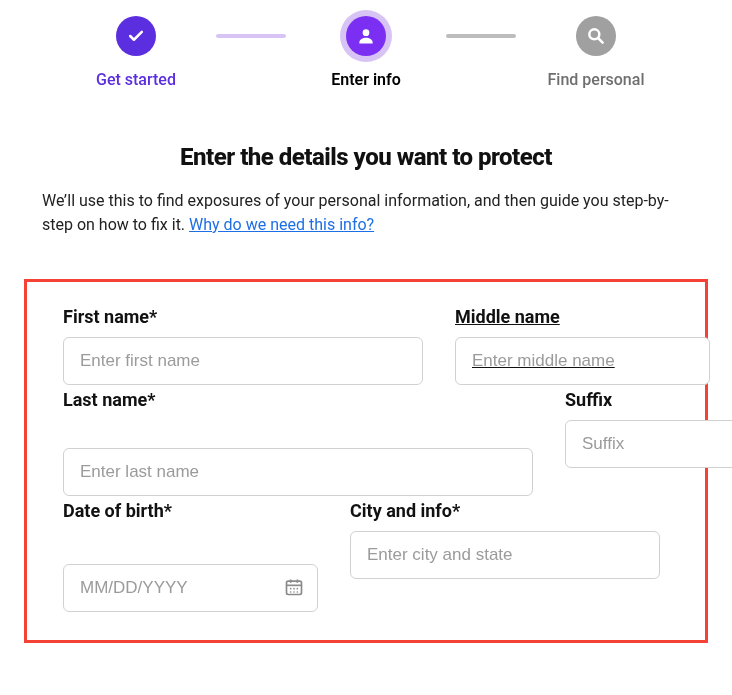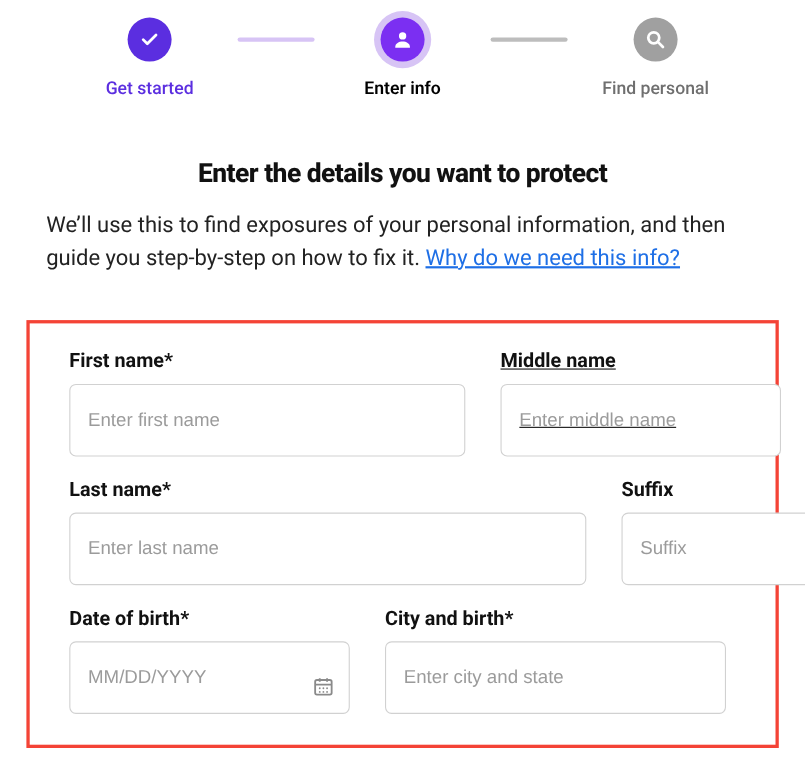--- a/index.html
+++ b/index.html
@@ -58,53 +58,53 @@
   .connector.done{background:var(--purple-light);}
   .connector.pending{background:#bdbdbd;}
   h1{
     text-align:center;
     font-size:24px;
     font-weight:800;
     margin:54px 36px 18px 36px;
     letter-spacing:-0.5px;
   }
   p.lead{
-    font-size:20px;
+    font-size:16px;
     line-height:1.5;
     margin:4px 42px 0 42px;
     color:#222;
   }
   p.lead a{color:var(--link);text-decoration:underline;}
   .form-card{
     border:3px solid var(--red);
     margin:42px 24px 22px 24px;
     padding:24px 36px 28px 36px;
   }
-  .row{display:flex;gap:32px;margin-bottom:20px;}
+  .row{display:flex;gap:32px;margin-bottom:4px;}
   .field{display:flex;flex-direction:column;}
   .field label{
     font-size:18px;
     font-weight:700;
     margin-bottom:10px;
   }
   .field input{
-    height:66px;
+    height:48px;
     border:1px solid var(--border);
     border-radius:6px;
     padding:0 16px;
     font-size:17px;
     color:#333;
     background:#fff;
   }
   .field input::placeholder{color:#9b9b9b;}
   .first{flex:0 0 360px;}
   .middle{flex:0 0 205px;text-decoration:underline;}
-  .last{flex:0 0 470px;}
+  .last{flex:0 0 470px;gap:28px;}
   .suffix{flex:0 0 100px;}
-  .dob{flex:0 0 254px;position:relative;}
+  .dob{flex:0 0 254px;position:relative;gap:33px;}
   .city{flex:0 0 310px;}
   .dob .cal-icon{
     position:absolute;
     right:14px;
     bottom:15px;
     color:#8a8a8a;
     pointer-events:none;
   }
   svg{display:block;}
 </style>
@@ -191,18 +191,18 @@
           <circle cx="8" cy="14" r="1" fill="#8a8a8a" stroke="none"></circle>
           <circle cx="12" cy="14" r="1" fill="#8a8a8a" stroke="none"></circle>
           <circle cx="16" cy="14" r="1" fill="#8a8a8a" stroke="none"></circle>
           <circle cx="8" cy="18" r="1" fill="#8a8a8a" stroke="none"></circle>
           <circle cx="12" cy="18" r="1" fill="#8a8a8a" stroke="none"></circle>
           <circle cx="16" cy="18" r="1" fill="#8a8a8a" stroke="none"></circle>
         </svg>
       </span>
     </div>
     <div class="field city">
-      <label>City and birth*</label>
+      <label>City and info*</label>
       <input type="text" placeholder="Enter city and state" style="">
     </div>
   </div>
 
 </div>
 
 </body></html>

